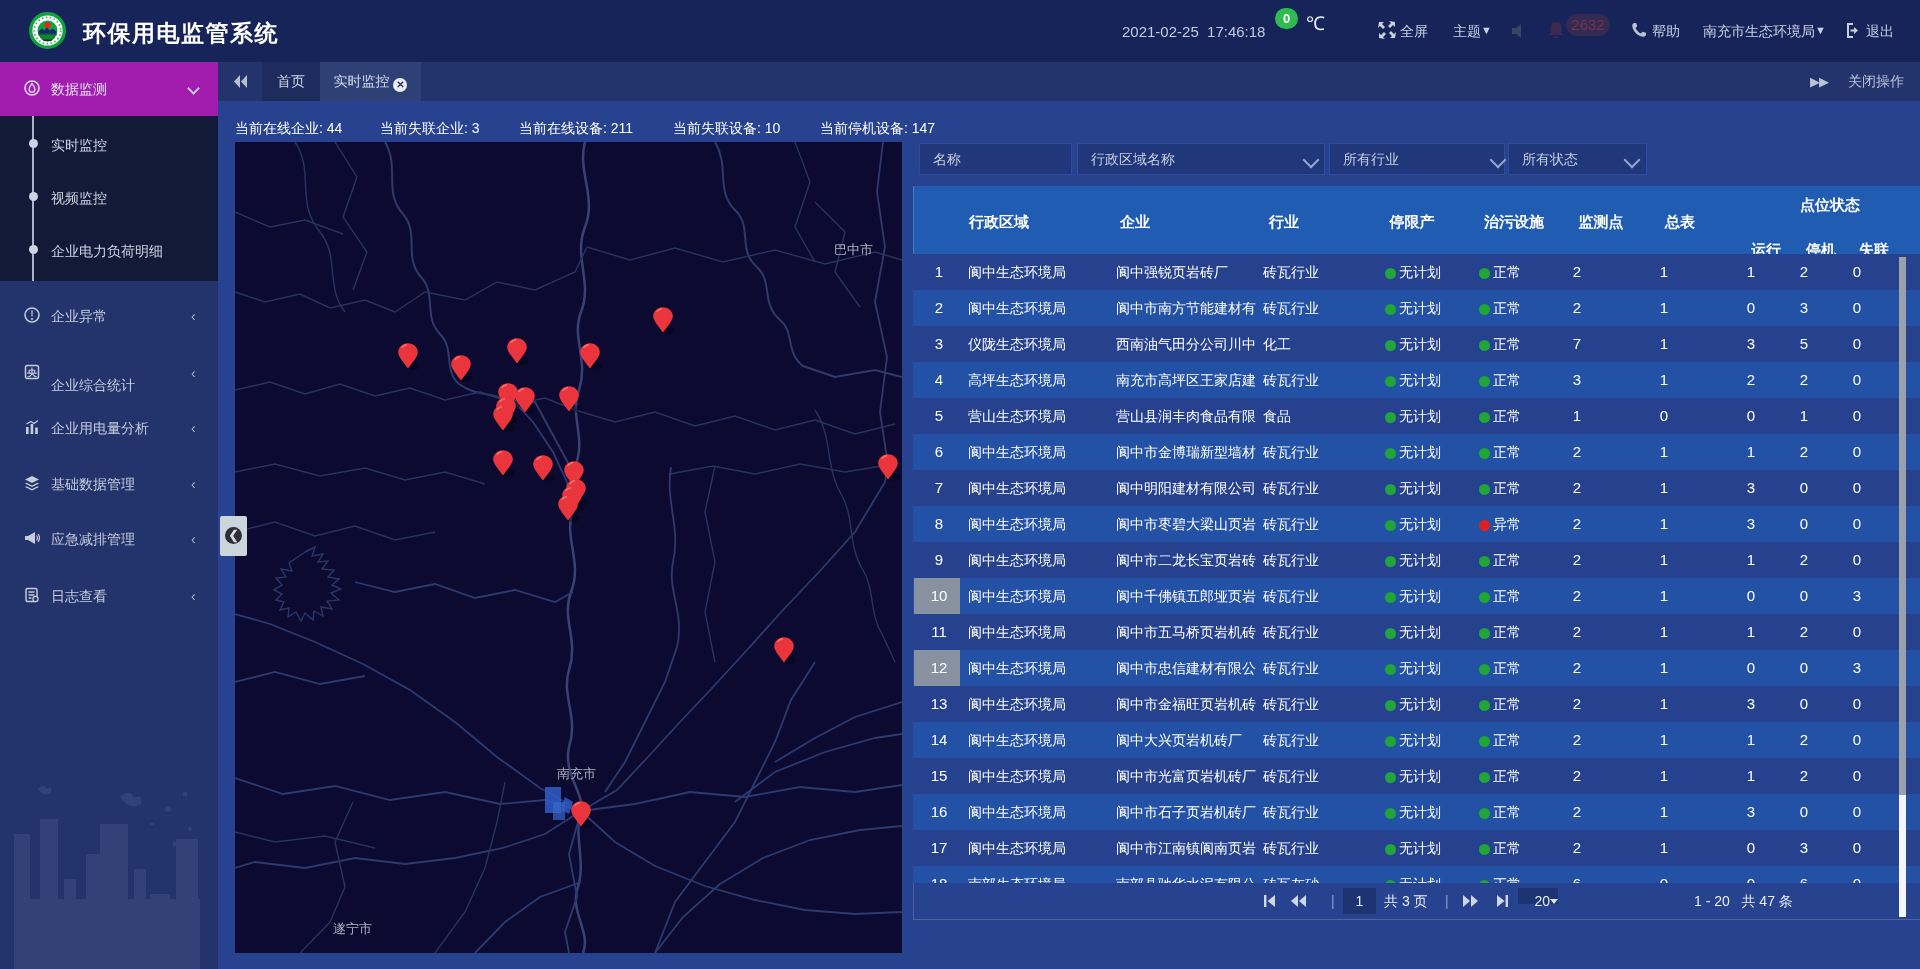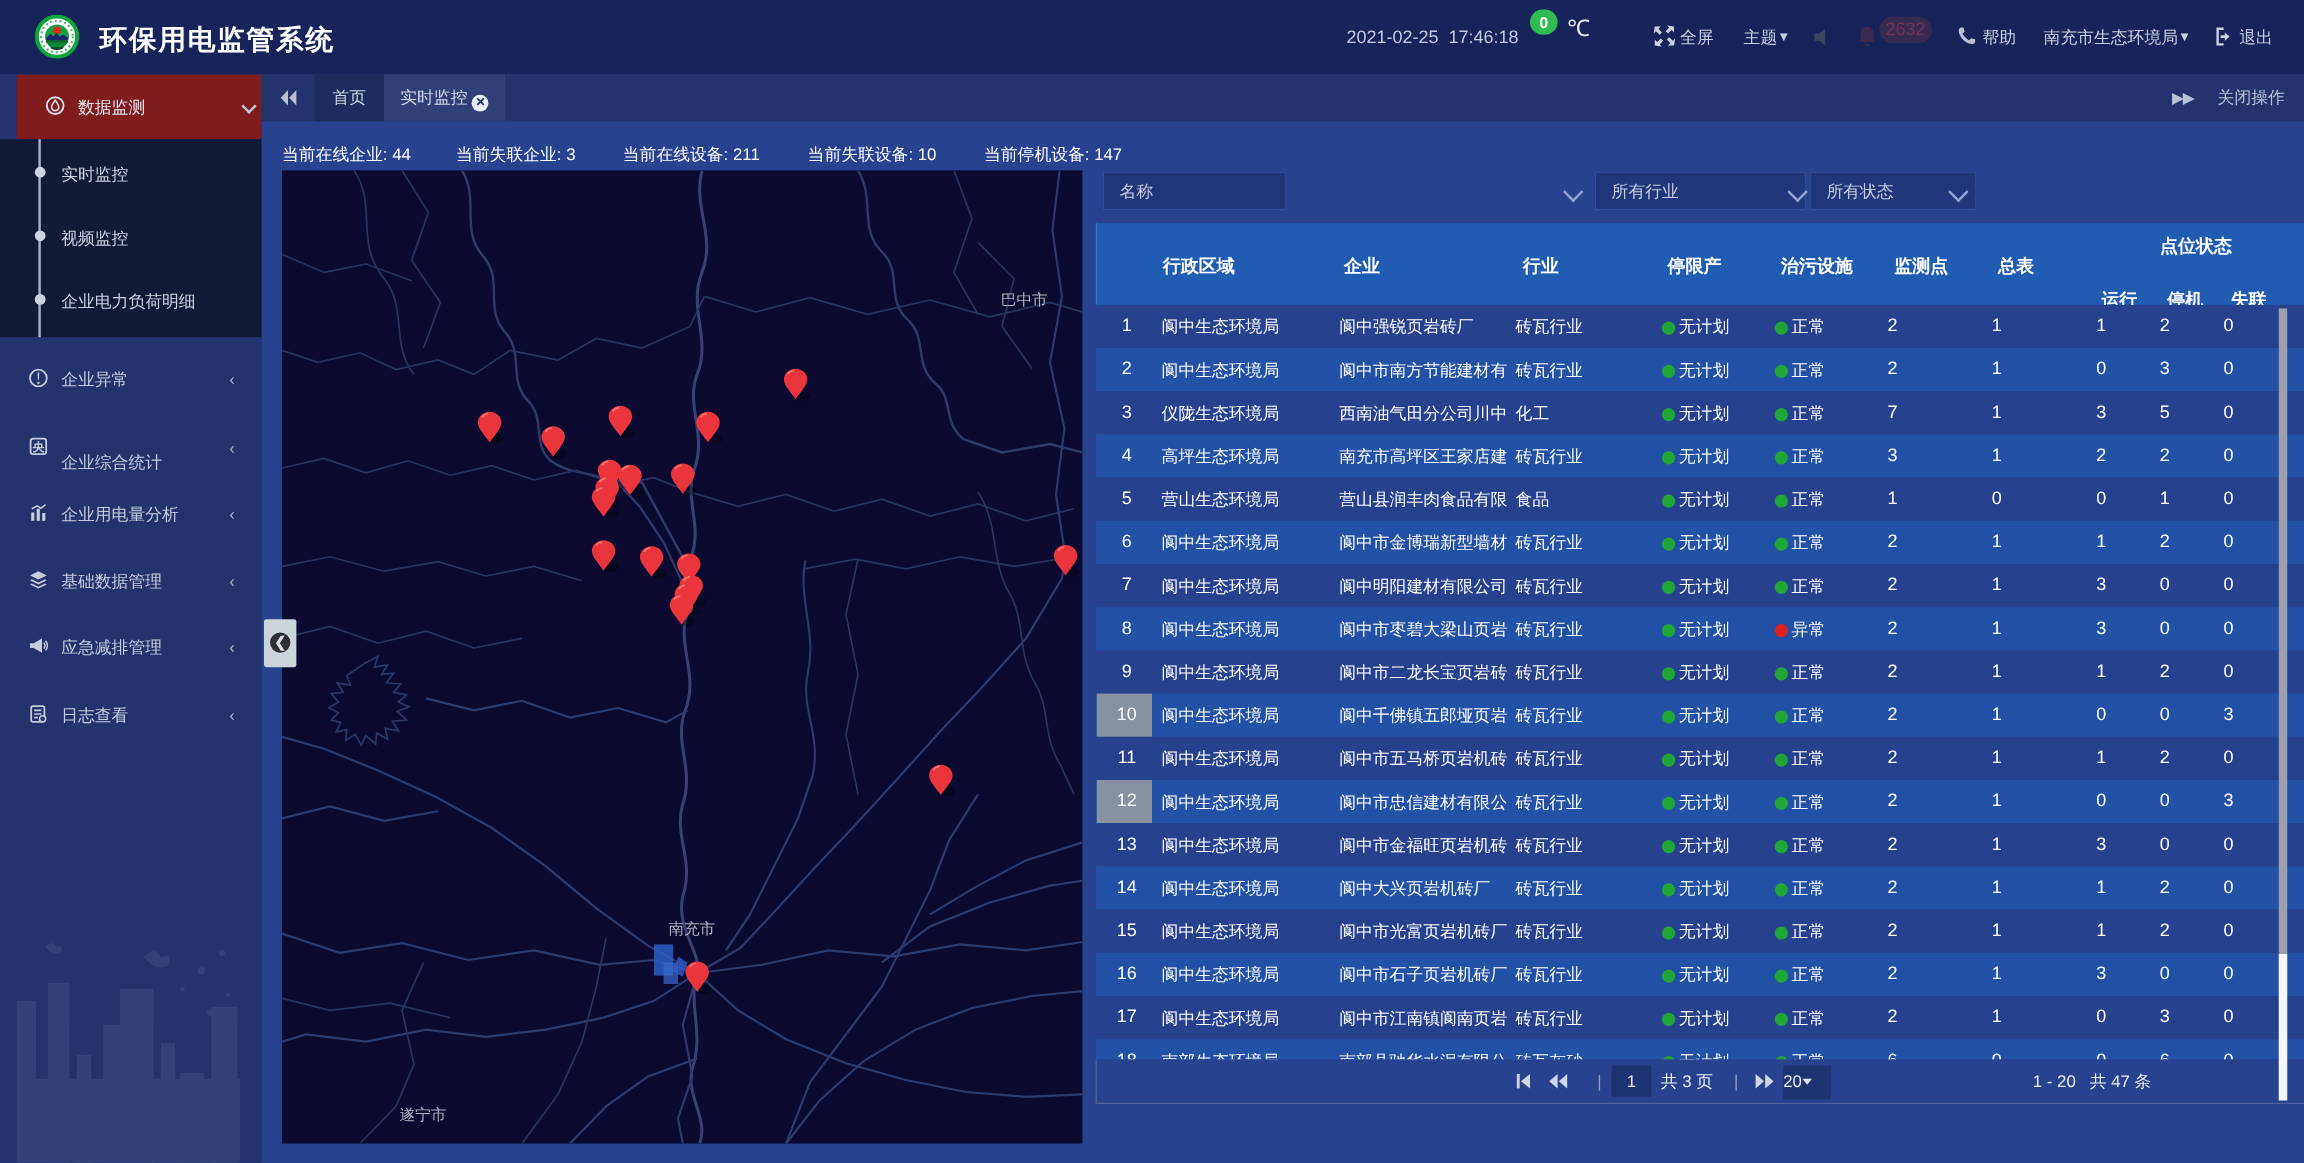--- a/index.html
+++ b/index.html
@@ -7,21 +7,21 @@
 
 
 #header { position:absolute; left:0; top:0; width:1920px; height:62px; background:#16245a; color:#cdd4e3; }
 #title { position:absolute; left:83px; top:18px; font-size:23px; font-weight:bold; color:#fff; letter-spacing:1.5px; }
 #hdate { position:absolute; left:1122px; top:23px; font-size:15px; color:#c3cadc; }
 #temp0 { position:absolute; left:1275px; top:8px; width:23px; height:21px; background:#2fbb4f; border-radius:11px; color:#fff; font-size:13px; font-weight:bold; text-align:center; line-height:21px; }
 #tempc { position:absolute; left:1306px; top:10px; font-size:19px; color:#e8edf5; }
 .hitem { position:absolute; top:23px; font-size:14px; color:#c9d0e0; }
 
 #sidebar { position:absolute; left:0; top:62px; width:218px; height:907px; background:#23336b; overflow:hidden; }
-#m-top { position:absolute; left:0; top:0; width:218px; height:54px; background:#7f1d1d;margin-left:14px; }
+#m-top { position:absolute; left:0; top:0; width:218px; height:54px; background:#a21caf; }
 #m-sub { position:absolute; left:0; top:54px; width:218px; height:165px; background:#121a38; }
 #m-sub .vline { position:absolute; left:32px; top:0; width:2px; height:165px; background:#c9cfe0; opacity:0.85; }
 .subitem { position:absolute; left:51px; font-size:14px; color:#cdd3e2; }
 .subdot { position:absolute; left:29px; width:9px; height:9px; border-radius:5px; background:#cdd3e2; }
 .mitem { position:absolute; left:51px; font-size:14px; color:#c5ccdd; }
 .mico { position:absolute; left:24px; width:16px; height:16px; }
 .mchev { position:absolute; left:191px; font-size:14px; color:#aab3c9; }
 
 #city { position:absolute; left:0; bottom:0; width:218px; height:300px; opacity:0.10; }
 
@@ -374,20 +374,21 @@
   <div class="maplabel" style="left:599px;top:99px">巴中市</div>
   <div class="maplabel" style="left:322px;top:623px">南充市</div>
   <div class="maplabel" style="left:98px;top:778px">遂宁市</div>
 </div>
 <div id="collapse">
     <div class="cc">❮</div>
   </div>
 
 <div id="filters">
   <div class="finput" style="left:6px;width:153px">名称</div>
+  <div class="finput" style="left:164px;width:248px">行政区域名称</div>
     <div class="fchev" style="left:392px"></div>
   <div class="finput" style="left:416px;width:176px">所有行业</div>
     <div class="fchev" style="left:579px"></div>
   <div class="finput" style="left:595px;width:139px">所有状态</div>
     <div class="fchev" style="left:713px"></div>
 </div>
 
 <div id="thead">
   <span class="h" style="left:86px">行政区域</span>
   <span class="h" style="left:222px">企业</span>
@@ -663,17 +664,17 @@
         <path d="M1 1 L8 7 L1 13 Z"></path>
         <path d="M9 1 L16 7 L9 13 Z"></path>
       </g>
     </svg>
   <svg class="pi" style="left:581px;top:11px" width="14" height="14" viewBox="0 0 14 14">
       <g fill="#cfd6e6">
         <path d="M2 1 L9.5 7 L2 13 Z"></path>
         <rect x="10.6" y="1" width="2.4" height="12"></rect>
       </g>
     </svg>
-  <span class="pi" style="left:572px;top:5px;height:28px;line-height:26px;width:40px;background:#1d3472;text-align:left">20<span style="display:inline-block;width:0;height:0;border-left:4px solid transparent;border-right:4px solid transparent;border-top:5px solid #dfe5f0;vertical-align:2px"></span></span>
+  <span class="pi" style="left:604px;top:5px;height:16px;line-height:26px;width:40px;background:#1d3472;text-align:right">20<span style="display:inline-block;width:0;height:0;border-left:4px solid transparent;border-right:4px solid transparent;border-top:5px solid #dfe5f0;vertical-align:2px"></span></span>
   <span class="pi" style="left:780px">1 - 20&nbsp;&nbsp;&nbsp;共 47 条</span>
 </div>
 <div id="scroll"></div>
 <div id="scrollthumb"></div>
 
 </body></html>

